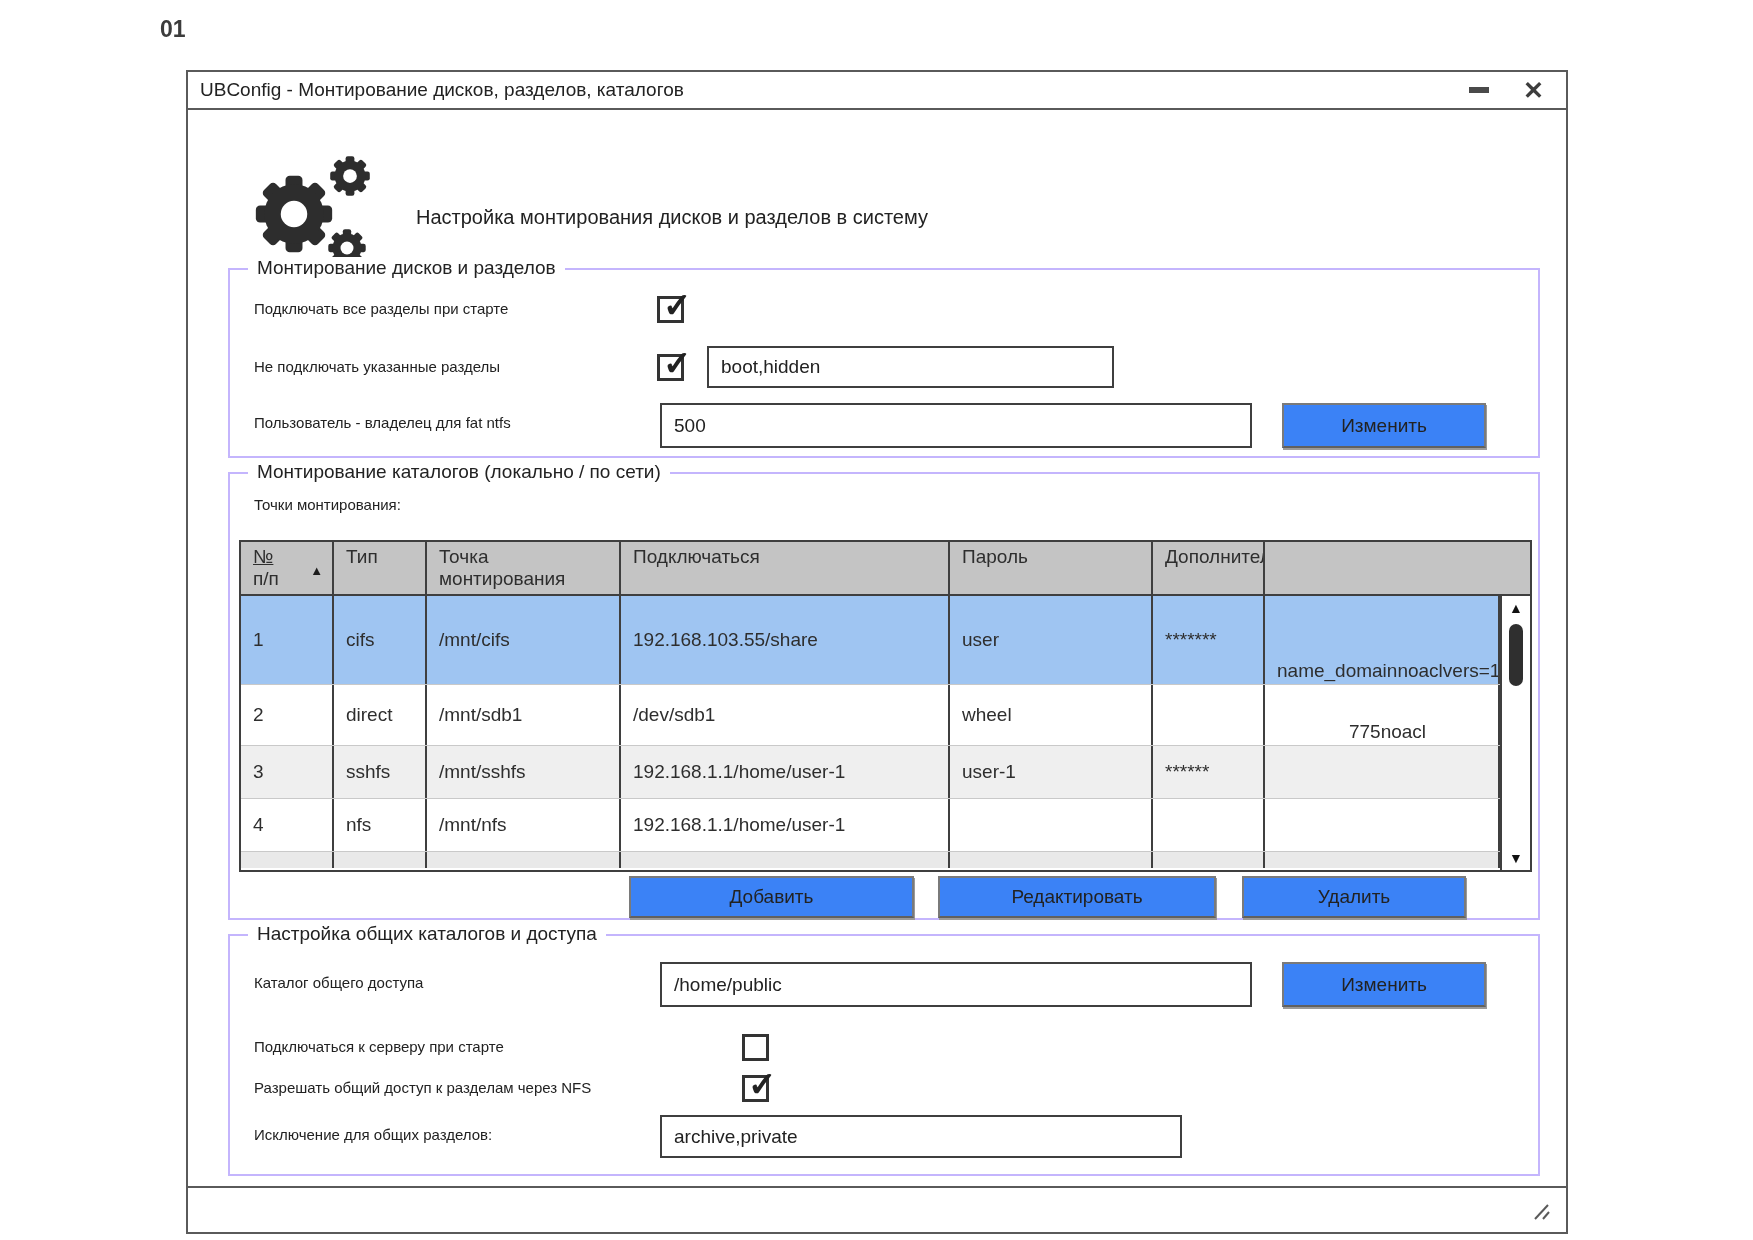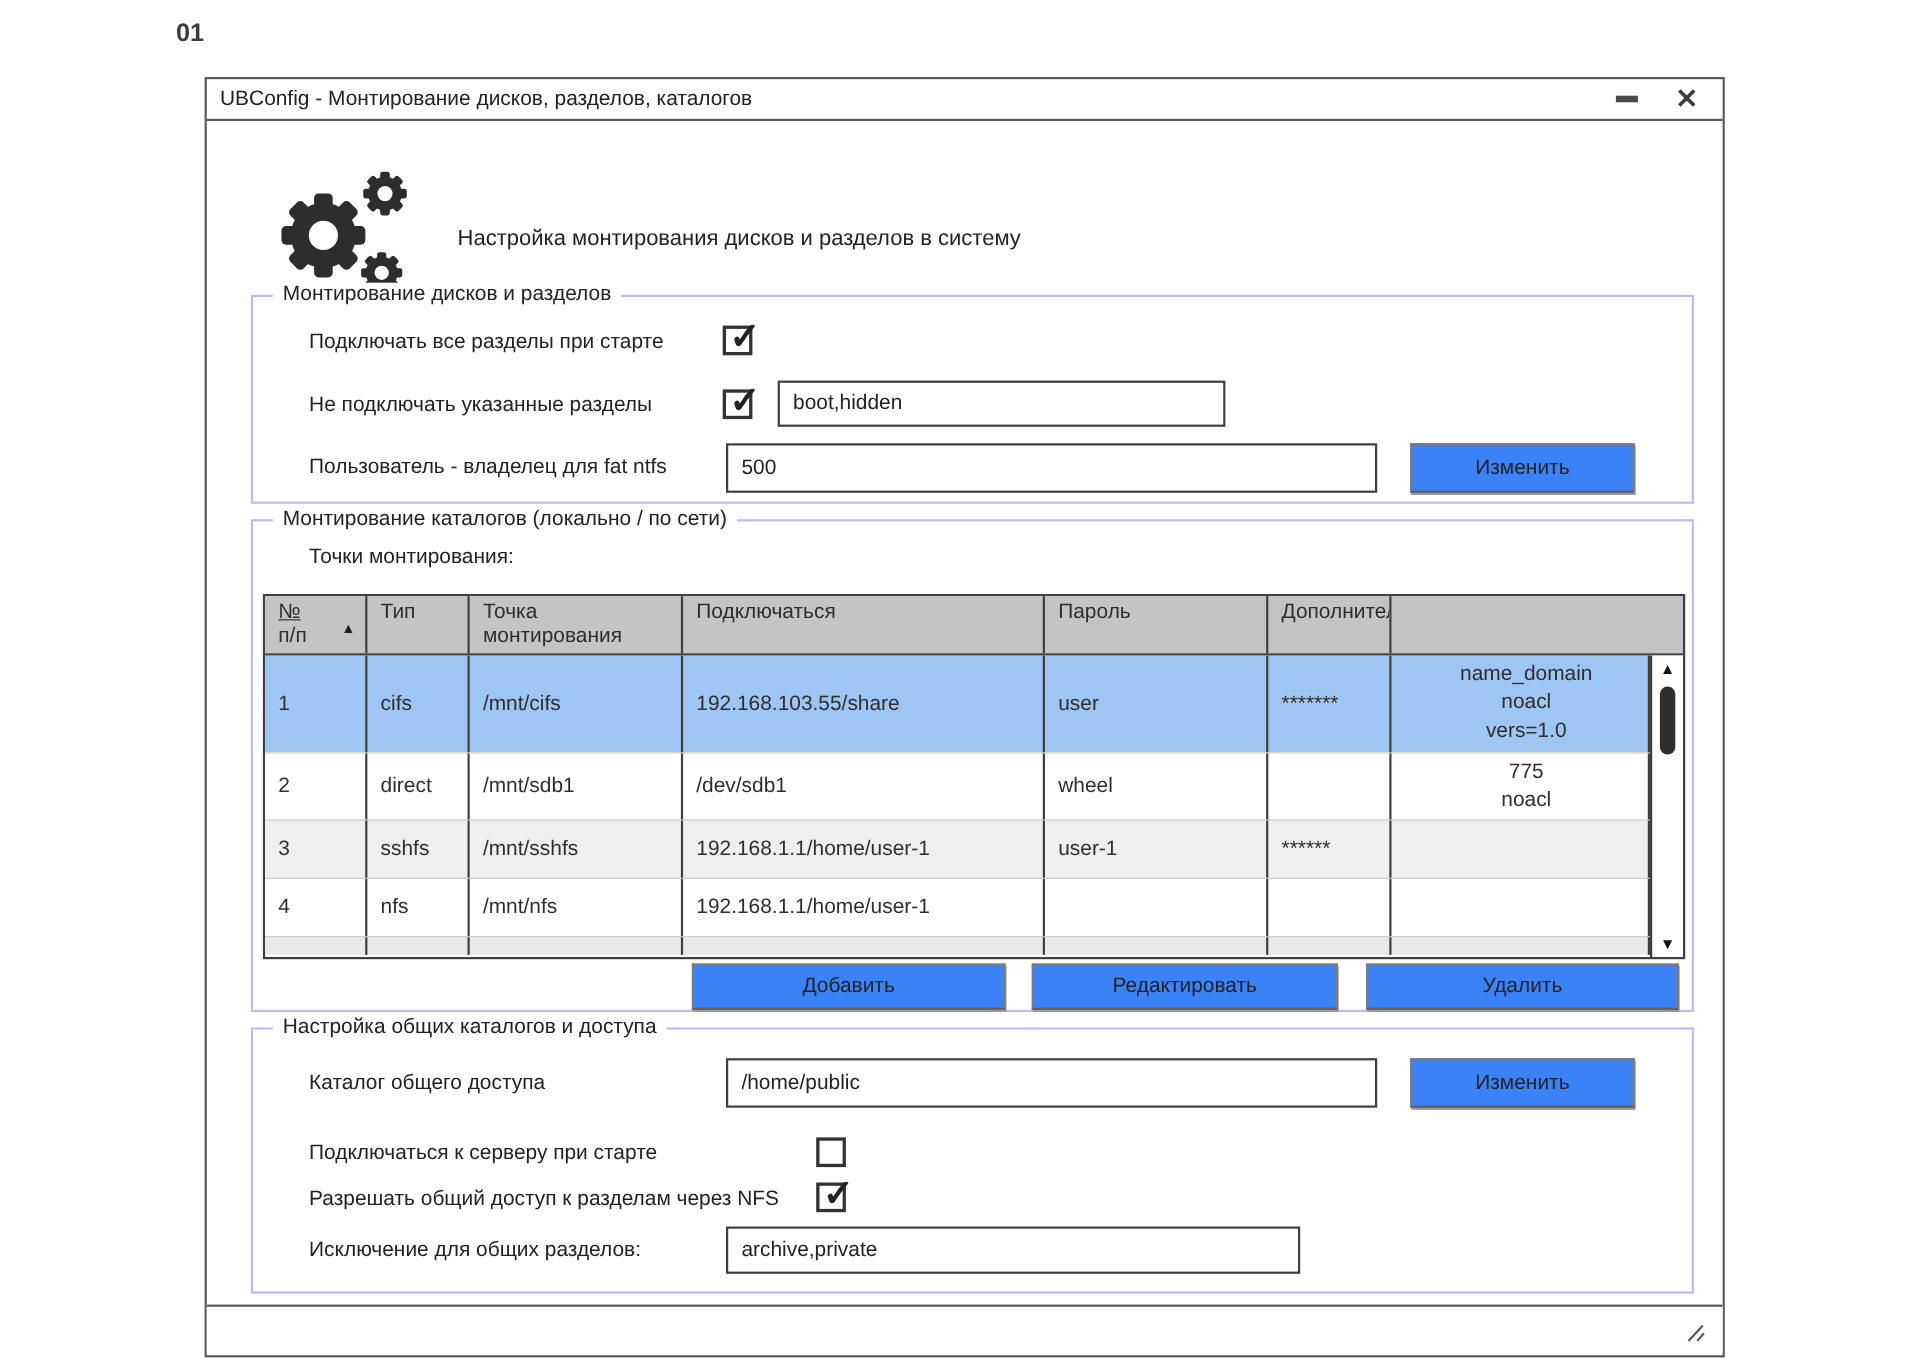--- a/index.html
+++ b/index.html
@@ -24,21 +24,21 @@
   .subtitle { position: absolute; left: 228px; top: 96px; font-size: 20px; color: #222; }
 
   
   .groupbox { position: absolute; left: 40px; width: 1312px; border: 2px solid #c4b5fd; background: #fff; }
   .groupbox .legend { position: absolute; top: -13px; left: 18px; background: #fff; padding: 0 9px;
                       font-size: 19px; color: #222; white-space: nowrap; }
   .g1 { top: 158px; height: 190px; }
   .g2 { top: 362px; height: 448px; }
   .g3 { top: 824px; height: 242px; }
 
-  .lbl { position: absolute; font-size: 19px; color: #222; white-space: nowrap; margin-left: 27px; }
+  .lbl { position: absolute; font-size: 15px; color: #222; white-space: nowrap; }
 
   
   .cb { position: absolute; width: 27px; height: 27px; border: 3px solid #333; background: #fff; }
   .cb .mark { position: absolute; left: 3px; top: -14px; font-size: 34px; font-weight: bold; color: #222; }
 
   
   .tbox { position: absolute; border: 2px solid #3f3f3f; background: #fff; font-size: 19px;
           font-family: "Liberation Sans", sans-serif; color: #222; padding: 0 12px; }
   .btn { position: absolute; border: 2px solid #7a7a7a; border-bottom-color:#606060; background: #3b82f6;
          font-size: 19px; color: #222; text-align: center; display:flex; align-items:center; justify-content:center;
@@ -53,21 +53,21 @@
   .cell:last-child, .cell.nosep { border-right: none; }
   .thead { background: #c4c4c4; height: 54px; border-bottom: 2px solid #3f3f3f; }
   .thead .cell { padding-top: 4px; line-height: 22px; position: relative; }
   .sort-arrow { position: absolute; right: 9px; top: 18px; font-size: 13px; color: #1c1c1c; }
   .r1 { height: 88px; background: #9fc5f2; }
   .r2 { height: 61px; background: #ffffff; border-top: 1px solid #c9c9c9;}
   .r3 { height: 53px; background: #efefef; border-top: 1px solid #c9c9c9;}
   .r4 { height: 53px; background: #ffffff; border-top: 1px solid #c9c9c9;}
   .r5 { height: 17px; background: #e9e9e9; border-top: 1px solid #c9c9c9;}
   .body-cell { display: flex; align-items: center; padding-top: 0; }
-  .multi { flex-direction: column; align-items: center; justify-content: center; line-height: 26px; }
+  .multi { flex-direction: row; align-items: flex-end; justify-content: center; line-height: 26px; }
   .r1 .multi { justify-content: flex-start; padding-top: 4px; }
 
   
   .vscroll { position: absolute; top: 54px; right: 0; bottom: 0; width: 30px;
              border-left: 2px solid #3f3f3f; background: #fff; }
   .vs-arrow { position: absolute; left: 0; width: 100%; text-align: center; font-size: 14px; color: #111; }
   .vs-up { top: 4px; } .vs-down { bottom: 4px; }
   .vs-thumb { position: absolute; left: 7px; top: 28px; width: 14px; height: 62px;
               background: #2f2f2f; border-radius: 8px; }
 
@@ -217,21 +217,21 @@
 
         <div class="vscroll">
           <div class="vs-arrow vs-up">▲</div>
           <div class="vs-thumb"></div>
           <div class="vs-arrow vs-down">▼</div>
         </div>
       </div>
 
       <div class="btn" style="left:399px; top:402px; width:285px; height:42px;">Добавить</div>
       <div class="btn" style="left:708px; top:402px; width:278px; height:42px;">Редактировать</div>
-      <div class="btn" style="left:1012px; top:402px; width:284px; height:42px;">Удалить</div>
+      <div class="btn" style="left:1012px; top:402px; width:224px; height:42px;">Удалить</div>
     </div>
 
     <div class="groupbox g3">
       <div class="legend">Настройка общих каталогов и доступа</div>
 
       <div class="lbl" style="left:24px; top:38px;">Каталог общего доступа</div>
       <input class="tbox" style="left: 430px; top: 26px; width: 592px; height: 45px;" value="/home/public">
       <div class="btn" style="left:1052px; top:26px; width:204px; height:45px;">Изменить</div>
 
       <div class="lbl" style="left:24px; top:102px;">Подключаться к серверу при старте</div>

